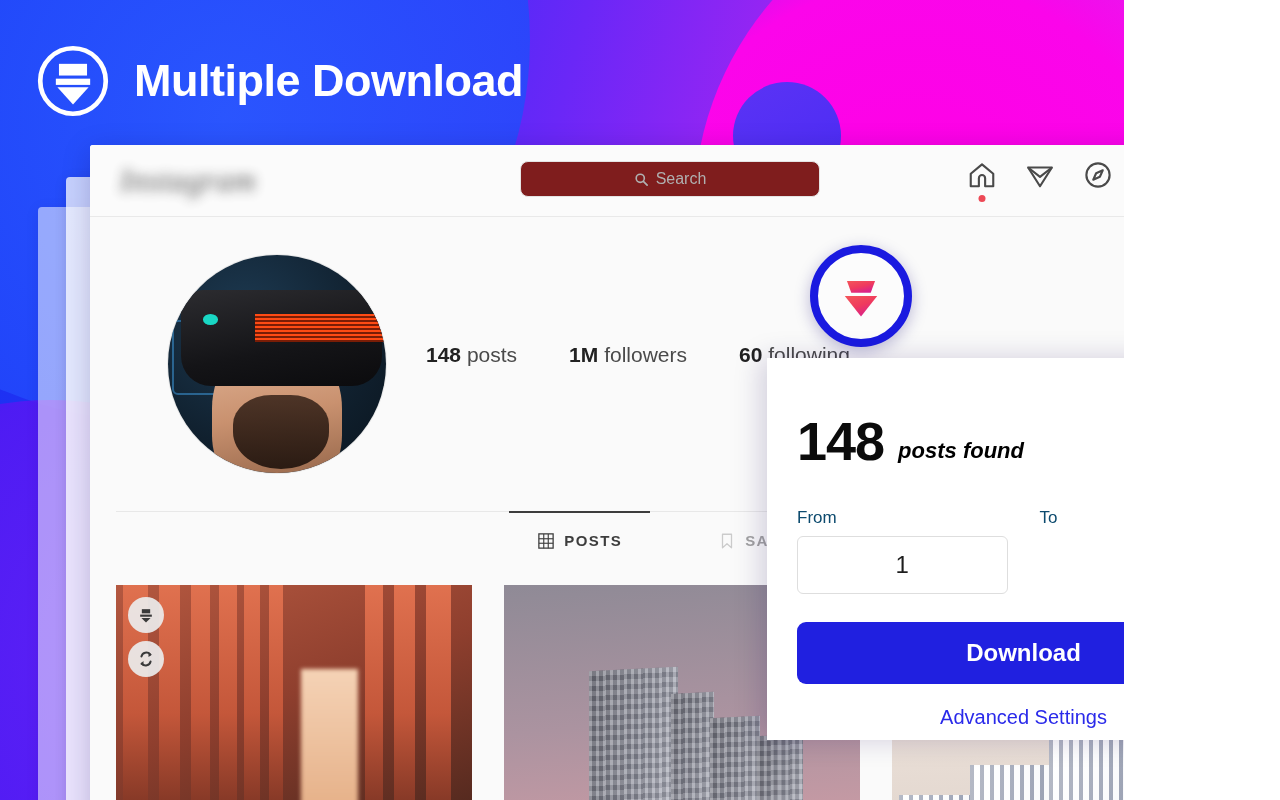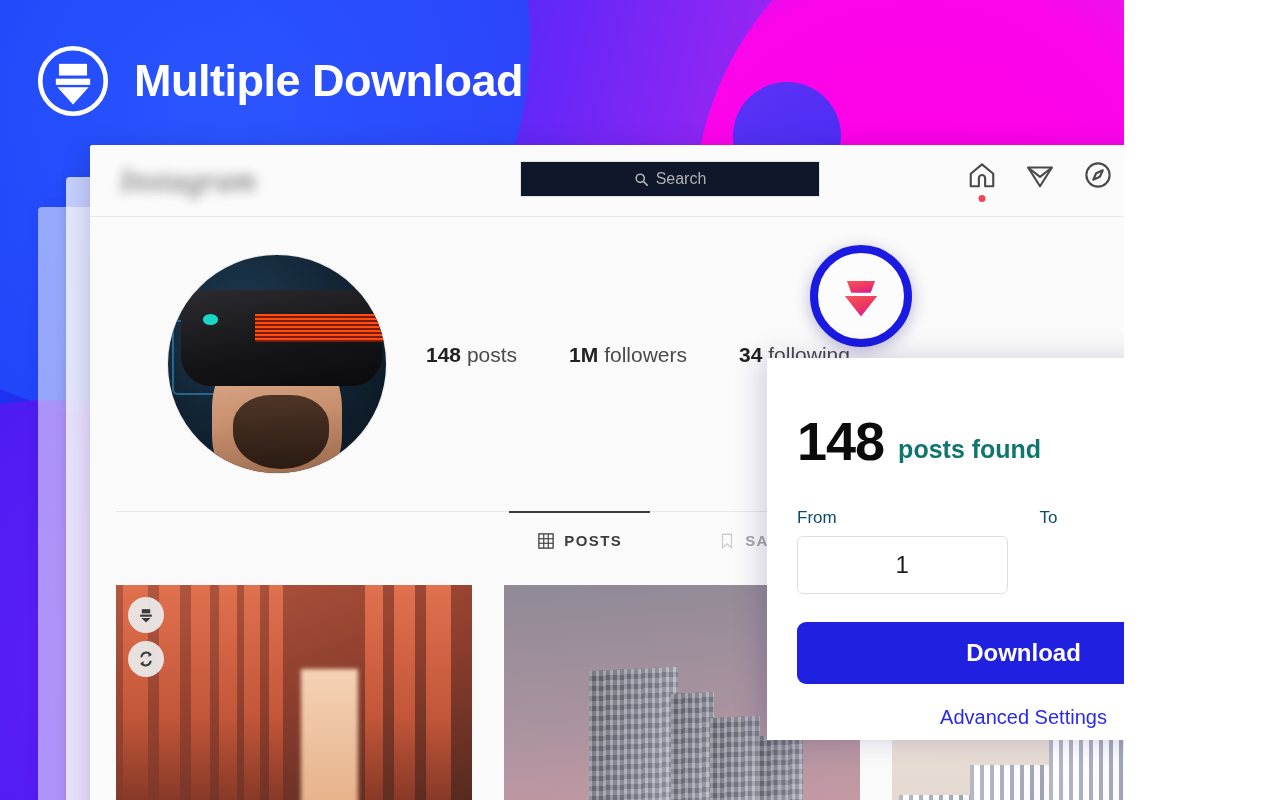--- a/index.html
+++ b/index.html
@@ -71,21 +71,21 @@
     width: 175px; height: 36px; margin-left: 8px;
     display:flex; align-items:center; justify-content:flex-start;
     filter: blur(6px); opacity: .82;
   }
   #ig-logo-text {
     font-family: "Liberation Serif", serif; font-size: 31px; color: #2b2b2b;
     font-style: italic; letter-spacing: 1px; white-space: nowrap;
   }
   #ig-search {
     position: absolute; left: 430px; top: 16px; width: 300px; height: 36px;
-    background: #0f172a; border: 1px solid #e4e4e4; border-radius: 0;
+    background: #7f1d1d; border: 1px solid #e4e4e4; border-radius: 8px;
     display: flex; align-items: center; justify-content: center; gap: 7px;
   }
   #ig-search-placeholder { color: #b0b0b0; font-size: 16px; }
   #ig-nav-icons {
     position: absolute; right: 16px; top: 12px;
     display: flex; align-items: center; gap: 28px;
   }
   .nav-ico { width: 30px; height: 30px; position: relative; display:block; }
   #nav-home-wrap { position: relative; }
   #nav-home-dot {
@@ -240,21 +240,21 @@
     background: #ffffff; z-index: 40;
     box-shadow: -6px 0 26px rgba(30,10,90,.18);
     padding: 30px 30px 0 30px;
   }
   #dl-close {
     position: absolute; right: 22px; top: 22px; width: 28px; height: 28px;
     display: flex; align-items: center; justify-content: center; cursor: pointer;
   }
   #dl-found-row { display: flex; align-items: flex-end; gap: 14px; margin-top: 26px; }
   #dl-count { font-size: 54px; font-weight: 700; color: #0b0b0b; line-height: 1; letter-spacing: -1px; }
-  #dl-found-label { font-size: 25px; font-weight: 700; color: #0f766e; padding-bottom: 4px; }
+  #dl-found-label { font-size: 22px; font-weight: 700; color: #000000; padding-bottom: 4px; font-style: italic; }
   #dl-fields { display: flex; gap: 32px; margin-top: 40px; }
   .dl-field { flex: 1; }
   .dl-field-label { font-size: 17px; color: #0c4a6e; margin-bottom: 8px; display:block; }
   .dl-input {
     width: 100%; height: 58px; border-radius: 6px; background: #fff;
     font-size: 24px; color: #1d1d1d; text-align: center;
     font-family: "Liberation Sans", sans-serif;
     display: flex; align-items: center; justify-content: center; position: relative;
   }
   #dl-input-from { border: 1px solid #dedede; }
@@ -349,21 +349,21 @@
         <div id="profile-stats">
           <div>
             <span class="stat-num">148</span>
             <span class="stat-lbl">posts</span>
           </div>
           <div>
             <span class="stat-num">1M</span>
             <span class="stat-lbl">followers</span>
           </div>
           <div>
-            <span class="stat-num">34</span>
+            <span class="stat-num">60</span>
             <span class="stat-lbl">following</span>
           </div>
         </div>
       </div>
     </div>
 
     <div id="ig-tabs">
       <div class="ig-tab active">
         <svg width="18" height="18" viewBox="0 0 24 24">
           <rect x="2.5" y="2.5" width="19" height="19" fill="none" stroke="#3d3d3d" stroke-width="1.7"></rect>

